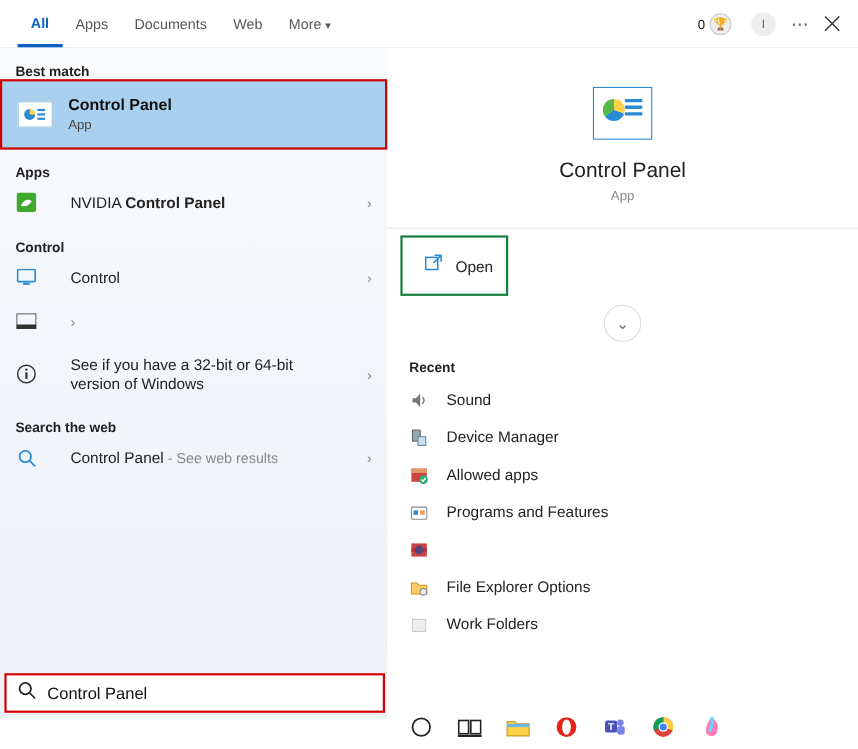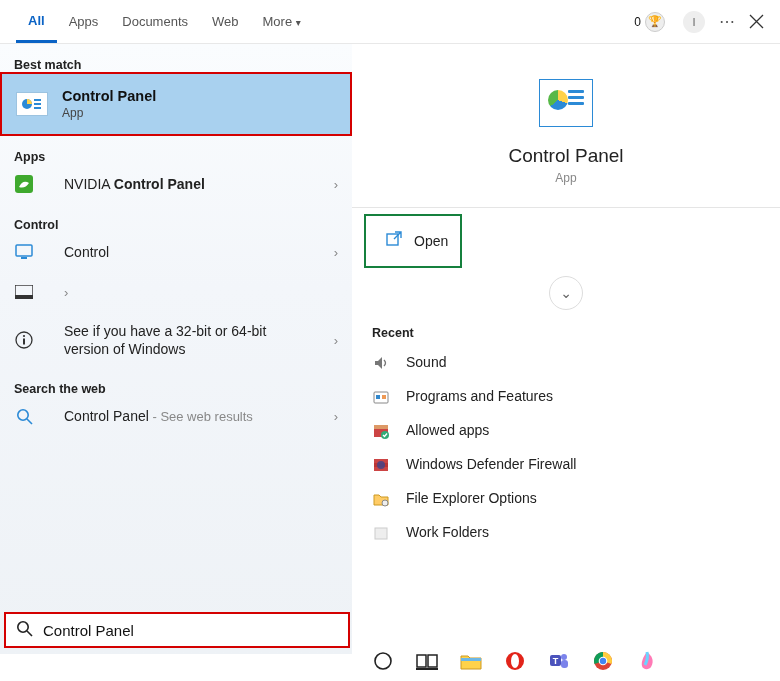--- a/index.html
+++ b/index.html
@@ -222,47 +222,55 @@
             <svg width="16" height="16" viewBox="0 0 16 16">
               <path d="M2 6 L5 6 L9 2 L9 14 L5 10 L2 10 Z" fill="#777"></path>
               <path d="M11 5 Q14 8 11 11" fill="none" stroke="#777" stroke-width="1.3"></path>
             </svg>
           </div>
       <div>Sound</div>
     </div>
     <div class="recent-row">
       <div class="ico">
             <svg width="16" height="16" viewBox="0 0 16 16">
-              <rect x="1" y="3" width="14" height="11" rx="1" fill="#fff" stroke="#888"></rect>
-              <rect x="3" y="6" width="4" height="4" fill="#38c"></rect>
-              <rect x="9" y="6" width="4" height="4" fill="#e95"></rect>
-            </svg>
-          </div>
-      <div>Programs and Features</div>
+              <rect x="2" y="1" width="7" height="10" fill="#9aa" stroke="#667"></rect>
+              <rect x="7" y="7" width="7" height="8" fill="#cde" stroke="#68a"></rect>
+            </svg>
+          </div>
+      <div>Device Manager</div>
     </div>
     <div class="recent-row">
       <div class="ico">
             <svg width="16" height="16" viewBox="0 0 16 16">
               <rect x="1" y="2" width="14" height="12" fill="#c44"></rect>
               <rect x="1" y="2" width="14" height="4" fill="#d96"></rect>
               <circle cx="12" cy="12" r="4" fill="#3a7"></circle>
               <path d="M10 12 L11.5 13.5 L14 10.5" stroke="#fff" stroke-width="1.3" fill="none"></path>
             </svg>
           </div>
       <div>Allowed apps</div>
     </div>
     <div class="recent-row">
       <div class="ico">
             <svg width="16" height="16" viewBox="0 0 16 16">
+              <rect x="1" y="3" width="14" height="11" rx="1" fill="#fff" stroke="#888"></rect>
+              <rect x="3" y="6" width="4" height="4" fill="#38c"></rect>
+              <rect x="9" y="6" width="4" height="4" fill="#e95"></rect>
+            </svg>
+          </div>
+      <div>Programs and Features</div>
+    </div>
+    <div class="recent-row">
+      <div class="ico">
+            <svg width="16" height="16" viewBox="0 0 16 16">
               <rect x="1" y="2" width="14" height="12" fill="#c44"></rect>
               <rect x="1" y="6" width="14" height="4" fill="#b33"></rect>
               <circle cx="8" cy="8" r="4" fill="#448" opacity="0.85"></circle>
             </svg>
           </div>
-      <div>Windows Defender Firewall</div>
     </div>
     <div class="recent-row">
       <div class="ico">
             <svg width="16" height="16" viewBox="0 0 16 16">
               <path d="M1 4 L6 4 L8 6 L15 6 L15 14 L1 14 Z" fill="#fc6" stroke="#c92"></path>
               <circle cx="12" cy="12" r="3" fill="#eee" stroke="#888"></circle>
             </svg>
           </div>
       <div>File Explorer Options</div>
     </div>

